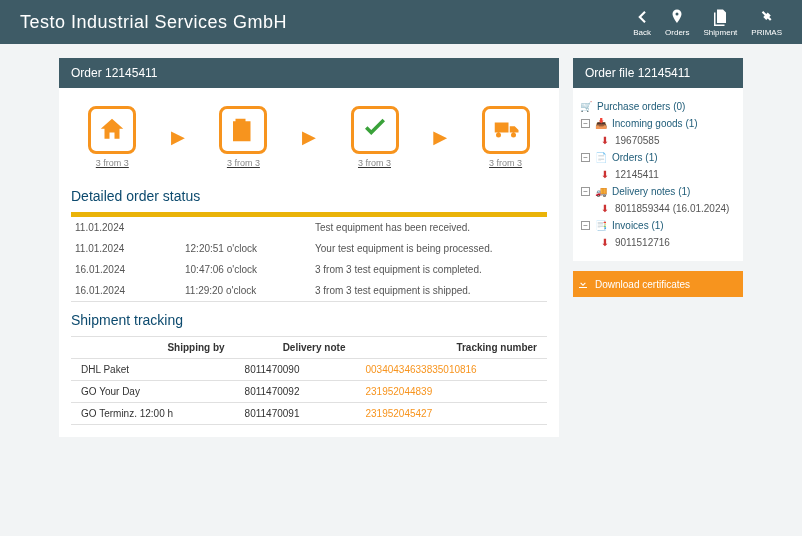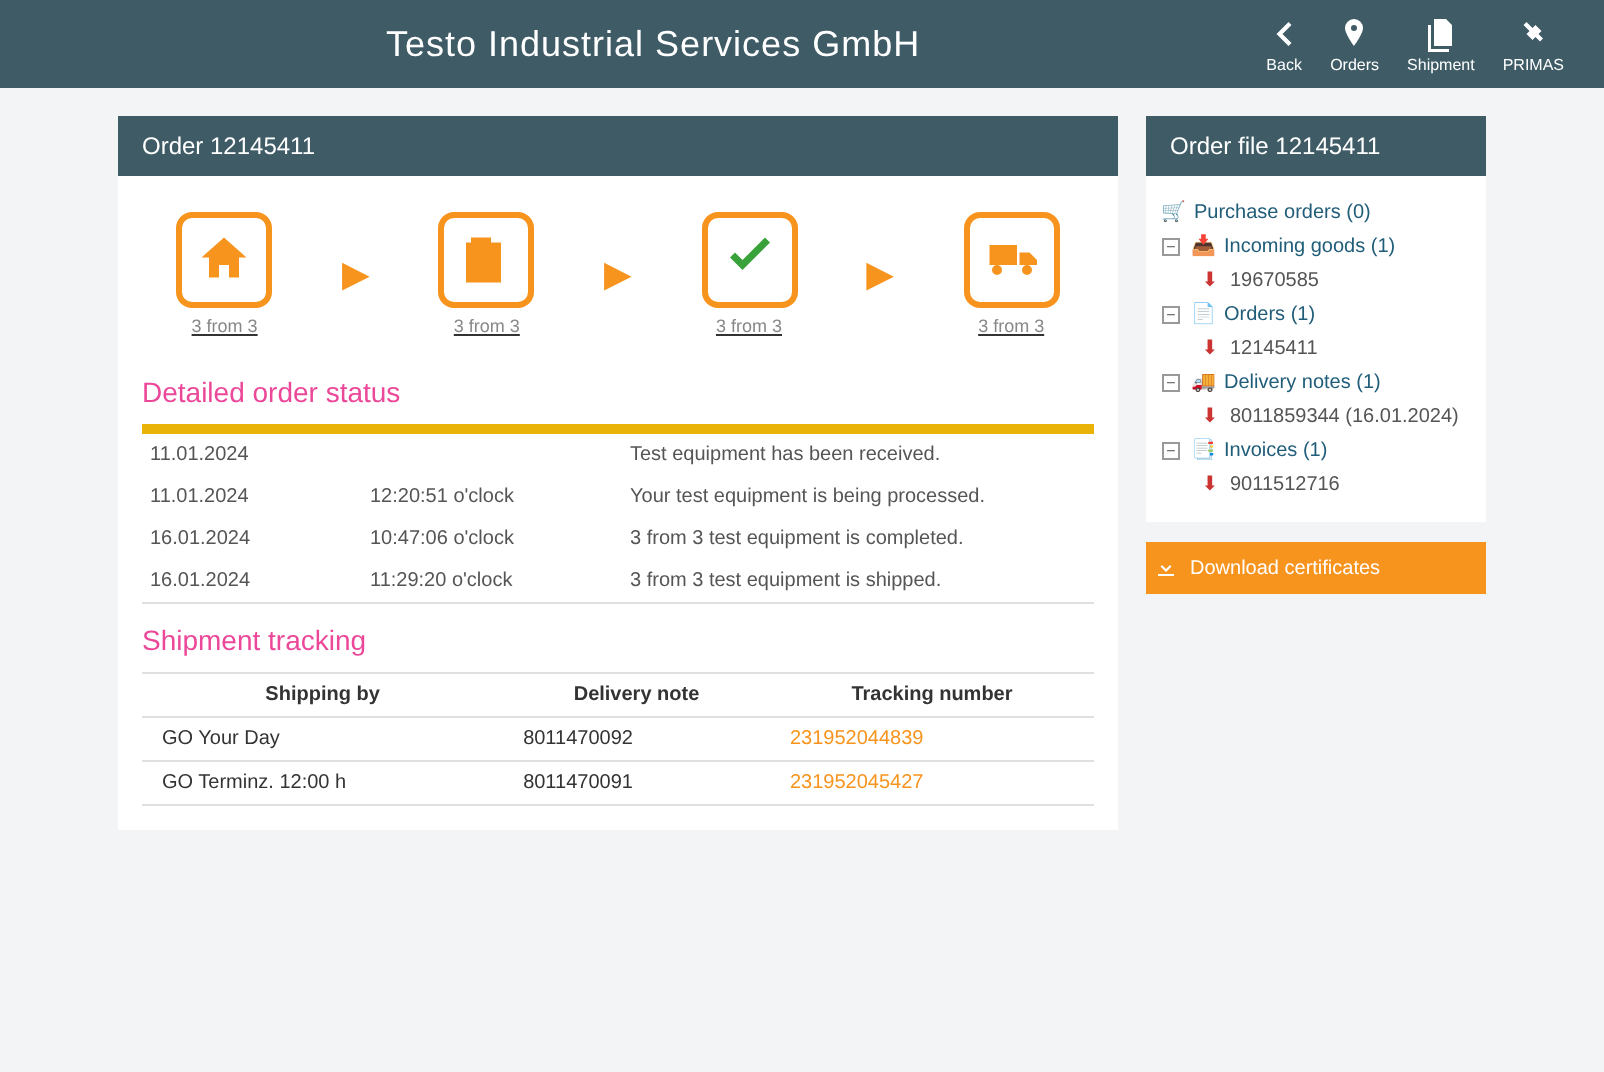--- a/index.html
+++ b/index.html
@@ -1,37 +1,37 @@
 <!DOCTYPE html>
 <html><head>
 <meta charset="utf-8">
 <style>
   * { box-sizing: border-box; margin: 0; padding: 0; }
   body { font-family: Arial, Helvetica, sans-serif; background: #f2f4f5; font-size: 11px; color: #333; width: 802px; height: 536px; overflow: hidden; }
   .topbar { background: #3e5b66; height: 44px; display: flex; align-items: center; padding: 0 20px; position: relative; }
-  .topbar-title { color: #fff; font-size: 18px; font-weight: 500; flex: 1; text-align: center; letter-spacing: 0.5px; }
+  .topbar-title { color: #fff; font-size: 18px; font-weight: 500; flex: 1; text-align: left; letter-spacing: 0.5px; }
   .topbar-icons { display: flex; gap: 14px; }
   .topbar-btn { display: flex; flex-direction: column; align-items: center; gap: 2px; color: #fff; font-size: 8px; cursor: pointer; }
   .topbar-btn svg { width: 18px; height: 18px; fill: #fff; }
   .main { display: flex; gap: 14px; padding: 14px 59px; }
   .panel-left { flex: 1; background: #fff; }
   .panel-right { width: 170px; }
   .panel-header { background: #3e5b66; color: #fff; padding: 8px 12px; font-size: 12px; font-weight: 500; }
   .panel-body { padding: 12px; }
   .progress-row { display: flex; align-items: center; justify-content: space-around; padding: 6px 0 10px 0; }
   .step { display: flex; flex-direction: column; align-items: center; gap: 4px; text-decoration: underline; }
   .step-box { width: 48px; height: 48px; border: 3px solid #f7941e; border-radius: 8px; display: flex; align-items: center; justify-content: center; }
   .step-caption { color: #888; font-size: 9px; }
   .arrow { color: #f7941e; font-size: 18px; }
-  .section-title { color: #ec4899; font-size: 14px; margin: 10px 0 8px 0; font-weight: 400; }
+  .section-title { color: #0c4a6e; font-size: 14px; margin: 10px 0 8px 0; font-weight: 400; }
   .status-table { width: 100%; border-collapse: collapse; font-size: 10px; color: #555; border-top: 5px solid #eab308; border-bottom: 1px solid #e0e0e0; }
   .status-table td { padding: 5px 4px; }
   .status-table tr + tr td { border-top: 0; }
   .ship-table { width: 100%; border-collapse: collapse; font-size: 10px; }
-  .ship-table th { text-align: center; font-weight: bold; color: #333; padding: 5px 10px; border-top: 1px solid #e0e0e0; border-bottom: 1px solid #e0e0e0; }
+  .ship-table th { text-align: right; font-weight: bold; color: #333; padding: 5px 10px; border-top: 1px solid #e0e0e0; border-bottom: 1px solid #e0e0e0; }
   .ship-table td { padding: 5px 10px; border-bottom: 1px solid #e0e0e0; }
   .tracking-link { color: #f7941e; cursor: pointer; }
   .tree { font-size: 10px; line-height: 1.5; padding: 10px 8px; background: #fff; }
   .tree-item { display: flex; align-items: center; gap: 4px; padding: 1px 0; color: #555; }
   .tree-child { padding-left: 18px; }
   .tree-icon { display: inline-flex; width: 12px; height: 12px; align-items: center; justify-content: center; }
   .expand { width: 9px; height: 9px; border: 1px solid #999; display: inline-flex; align-items: center; justify-content: center; font-size: 8px; line-height: 1; color: #666; margin-right: 2px; cursor: pointer; }
   .download-btn { background: #f7941e; color: #fff; text-align: center; padding: 7px 4px; font-size: 10px; margin-top: 10px; cursor: pointer; display: flex; align-items: center; gap: 6px; }
   .ico-orange svg { fill: #f7941e; }
   .ico-green svg { fill: #3aa23a; }
@@ -142,20 +142,25 @@
 
       <div class="section-title">Shipment tracking</div>
       <table class="ship-table">
         <tbody>
             <tr>
           <th>Shipping by</th>
           <th>Delivery note</th>
           <th>Tracking number</th>
         </tr>
         <tr>
+          <td>DHL Paket</td>
+          <td>8011470090</td>
+          <td class="tracking-link">00340434633835010816</td>
+        </tr>
+        <tr>
           <td>GO Your Day</td>
           <td>8011470092</td>
           <td class="tracking-link">231952044839</td>
         </tr>
         <tr>
           <td>GO Terminz. 12:00 h</td>
           <td>8011470091</td>
           <td class="tracking-link">231952045427</td>
         </tr>
       </tbody>

